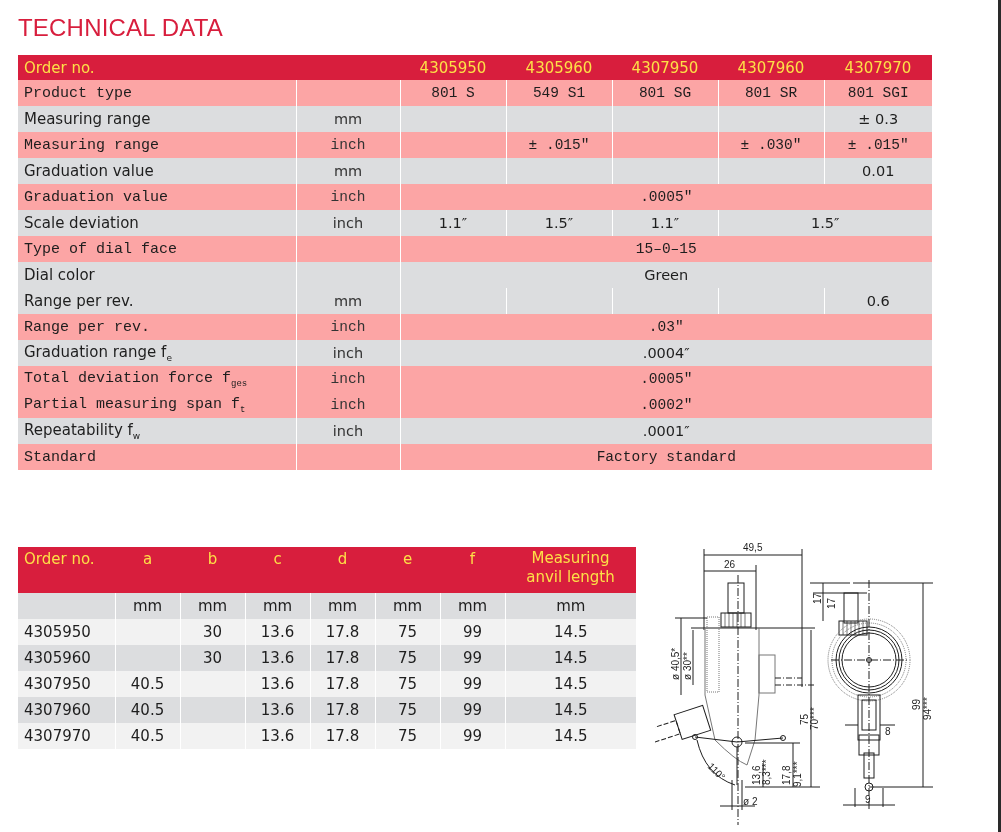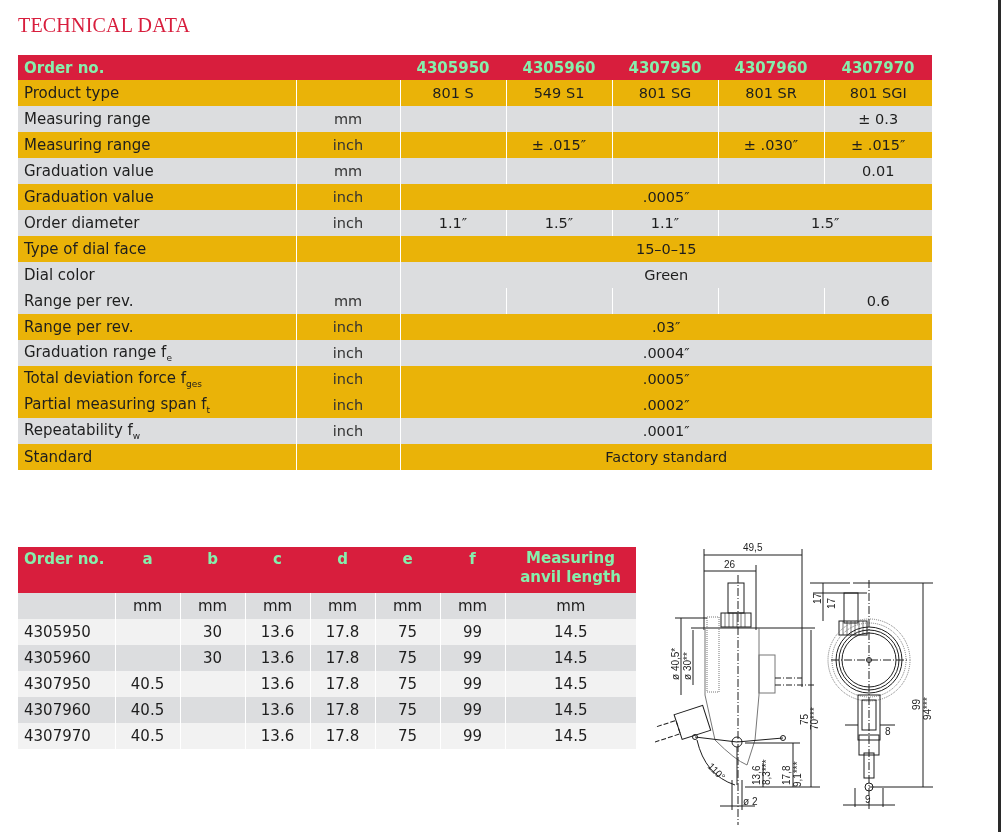--- a/index.html
+++ b/index.html
@@ -1,33 +1,33 @@
 <!DOCTYPE html>
 <html><head>
 <meta charset="utf-8">
 <style>
   html, body { margin:0; padding:0; background:#ffffff; }
   body { width:1001px; height:832px; position:relative; overflow:hidden;
          font-family:"DejaVu Sans", "Liberation Sans", sans-serif; color:#1e1e1e; }
-  .page-title { position:absolute; left:18px; top:14px; font-size:20px; color:#d81e3d;
-                font-family:Liberation Serif, serif; letter-spacing:0.2px; }
+  .page-title { position:absolute; left:18px; top:14px; font-size:24px; color:#d81e3d;
+                font-family:Liberation Sans, sans-serif; letter-spacing:0.2px; }
   .right-edge { position:absolute; left:998px; top:0; width:3px; height:832px; background:#2a2a2a; }
 
   table { border-collapse:collapse; table-layout:fixed; position:absolute; }
   td, th { padding:0; font-size:14.5px; white-space:nowrap; overflow:visible; }
-  th { background:#d81e3d; color:#86efac; font-weight:bold; }
+  th { background:#d81e3d; color:#fde047; font-weight:normal; }
 
   
   #tech-table { left:18px; top:55px; width:914px; }
   #tech-table th { height:25px; text-align:center; font-size:15px; }
   #tech-table th.lbl { text-align:left; padding-left:6px; }
   #tech-table td { height:26px; text-align:center; border-left:1px solid #ffffff; }
   #tech-table td.lbl { text-align:left; padding-left:6px; border-left:none; font-size:15px; }
   #tech-table td.unit { color:#333; }
-  #tech-table tr.odd td { background:#eab308; }
+  #tech-table tr.odd td { background:#fca5a5;font-family:Liberation Mono, monospace; }
   #tech-table tr.even td { background:#dcdddf; }
   #tech-table td.span-val { border-left:1px solid #ffffff; }
   #tech-table td.divider-grey { border-left:1px solid #b8b8b8; }
   sub { font-size:9px; vertical-align:-4px; }
 
   
   #dim-table { left:18px; top:547px; width:618px; }
   #dim-table th { height:43px; vertical-align:top; padding-top:3px; text-align:center; font-size:15px; line-height:19px; }
   #dim-table th.lbl { text-align:left; padding-left:6px; }
   #dim-table td { height:26px; text-align:center; border-left:1px solid #ffffff; font-size:15px; }
@@ -107,21 +107,21 @@
       <td>0.01</td>
     </tr>
 
     <tr class="odd">
       <td class="lbl">Graduation value</td>
       <td class="unit">inch</td>
       <td colspan="5" class="span-val">.0005″</td>
     </tr>
 
     <tr class="even">
-      <td class="lbl">Order diameter</td>
+      <td class="lbl">Scale deviation</td>
       <td class="unit">inch</td>
       <td>1.1″</td>
       <td>1.5″</td>
       <td>1.1″</td>
       <td colspan="2">1.5″</td>
     </tr>
 
     <tr class="odd">
       <td class="lbl">Type of dial face</td>
       <td class="unit"></td>

